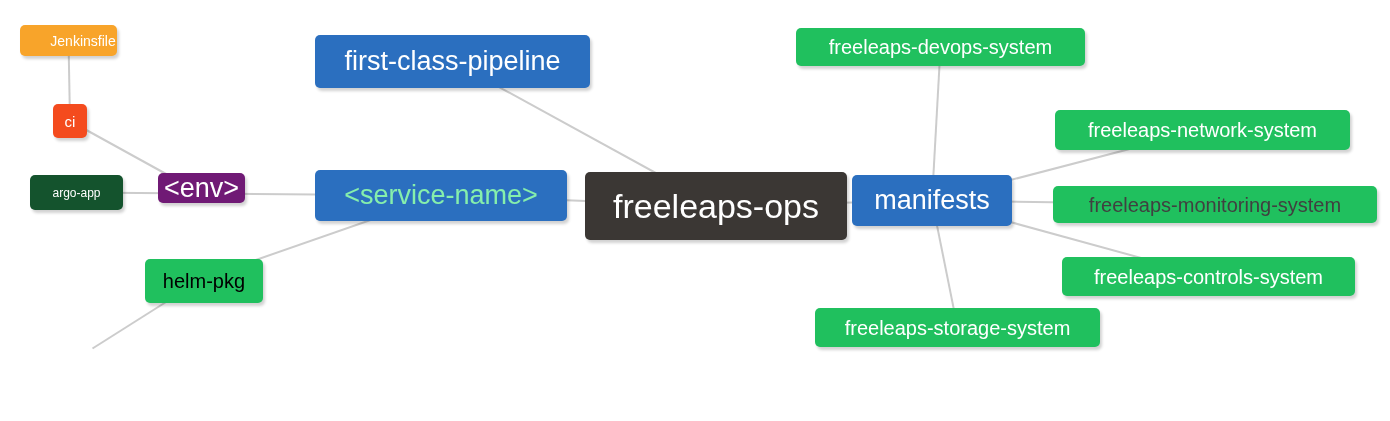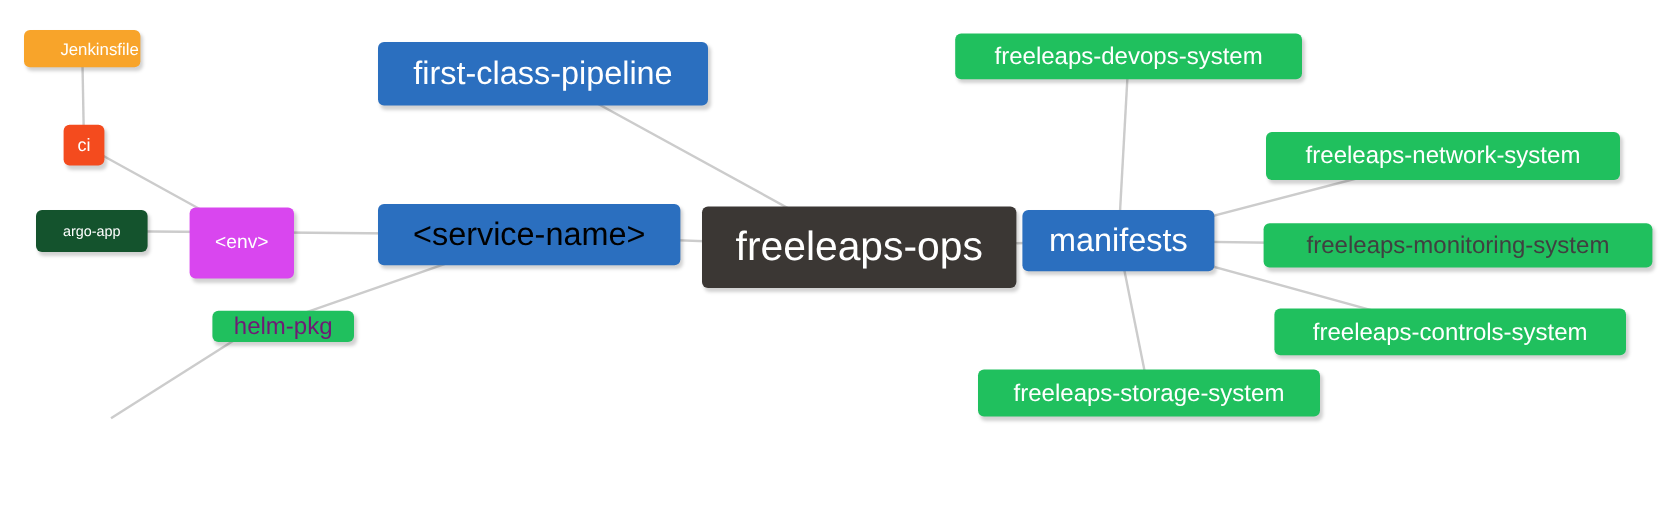--- a/index.html
+++ b/index.html
@@ -54,24 +54,24 @@
       <line x1="932" y1="200.5" x2="940.5" y2="47" stroke="#cccccc" stroke-width="2"></line>
       <line x1="932" y1="200.5" x2="1202.5" y2="130" stroke="#cccccc" stroke-width="2"></line>
       <line x1="932" y1="200.5" x2="1215" y2="204.5" stroke="#cccccc" stroke-width="2"></line>
       <line x1="932" y1="200.5" x2="1208.5" y2="276.5" stroke="#cccccc" stroke-width="2"></line>
       <line x1="932" y1="200.5" x2="957.5" y2="327.5" stroke="#cccccc" stroke-width="2"></line>
     </svg>
 
 <div class="node" style="left: 20px; top: 25px; width: 97px; height: 31px; font-size: 14px; background: rgb(248, 164, 42); color: rgb(255, 255, 255); padding-left: 35px;">Jenkinsfile</div>
     <div class="node" style="left: 53px; top: 104px; width: 34px; height: 34px; font-size: 15px; background: rgb(244, 75, 30); color: rgb(255, 255, 255);">ci</div>
     <div class="node" style="left: 30px; top: 175px; width: 93px; height: 35px; font-size: 12px; background: #14532d; color: rgb(255, 255, 255);">argo-app</div>
-    <div class="node" style="left: 158px; top: 173px; width: 87px; height: 59px; font-size: 16px; background: #d946ef; color: rgb(255, 255, 255);">&lt;env&gt;</div>
+    <div class="node" style="left: 158px; top: 173px; width: 87px; height: 30px; font-size: 27px; background: #701a75; color: rgb(255, 255, 255);">&lt;env&gt;</div>
     <div class="node" style="left: 315px; top: 35px; width: 275px; height: 53px; font-size: 27px; background: rgb(43, 111, 191); color: rgb(255, 255, 255);">first-class-pipeline</div>
-    <div class="node" style="left: 315px; top: 170px; width: 252px; height: 51px; font-size: 27px; background: rgb(43, 111, 191); color: #000000;">&lt;service-name&gt;</div>
+    <div class="node" style="left: 315px; top: 170px; width: 252px; height: 51px; font-size: 27px; background: rgb(43, 111, 191); color: #86efac;">&lt;service-name&gt;</div>
     <div class="node" style="left: 585px; top: 172px; width: 262px; height: 68px; font-size: 34px; background: rgb(59, 55, 52); color: rgb(255, 255, 255);">freeleaps-ops</div>
     <div class="node" style="left: 852px; top: 175px; width: 160px; height: 51px; font-size: 27px; background: rgb(43, 111, 191); color: rgb(255, 255, 255);">manifests</div>
     <div class="node" style="left: 796px; top: 28px; width: 289px; height: 38px; font-size: 20px; background: rgb(32, 192, 94); color: rgb(255, 255, 255);">freeleaps-devops-system</div>
     <div class="node" style="left: 1055px; top: 110px; width: 295px; height: 40px; font-size: 20px; background: rgb(32, 192, 94); color: rgb(255, 255, 255);">freeleaps-network-system</div>
     <div class="node" style="left: 1053px; top: 186px; width: 324px; height: 37px; font-size: 20px; background: rgb(32, 192, 94); color: #404040;">freeleaps-monitoring-system</div>
     <div class="node" style="left: 1062px; top: 257px; width: 293px; height: 39px; font-size: 20px; background: rgb(32, 192, 94); color: rgb(255, 255, 255);">freeleaps-controls-system</div>
     <div class="node" style="left: 815px; top: 308px; width: 285px; height: 39px; font-size: 20px; background: rgb(32, 192, 94); color: rgb(255, 255, 255);">freeleaps-storage-system</div>
-    <div class="node" style="left: 145px; top: 259px; width: 118px; height: 26px; font-size: 20px; background: rgb(32, 192, 94); color: #701a75; margin-left: 32px;">helm-pkg</div>
+    <div class="node" style="left: 145px; top: 259px; width: 118px; height: 44px; font-size: 20px; background: rgb(32, 192, 94); color: #000000;">helm-pkg</div>
   </div>
 
 </body></html>

